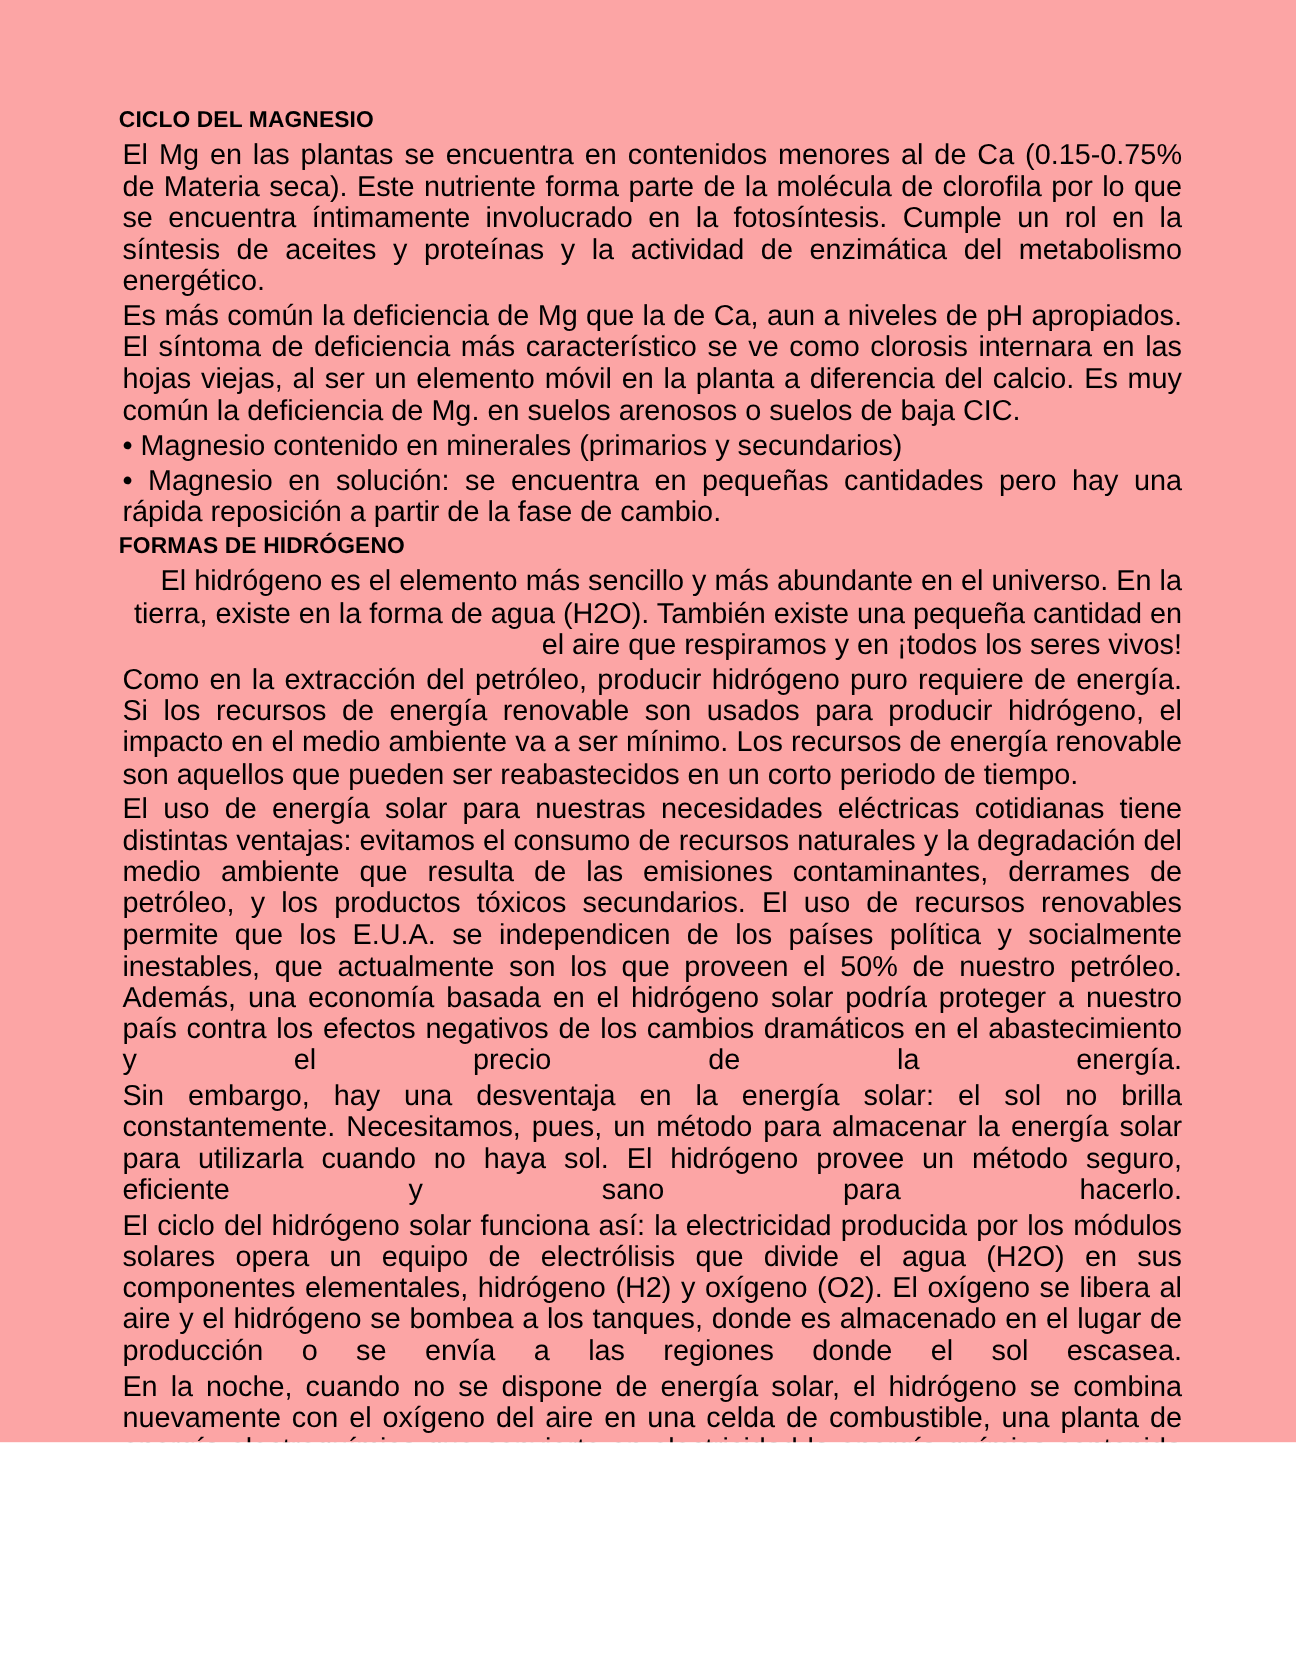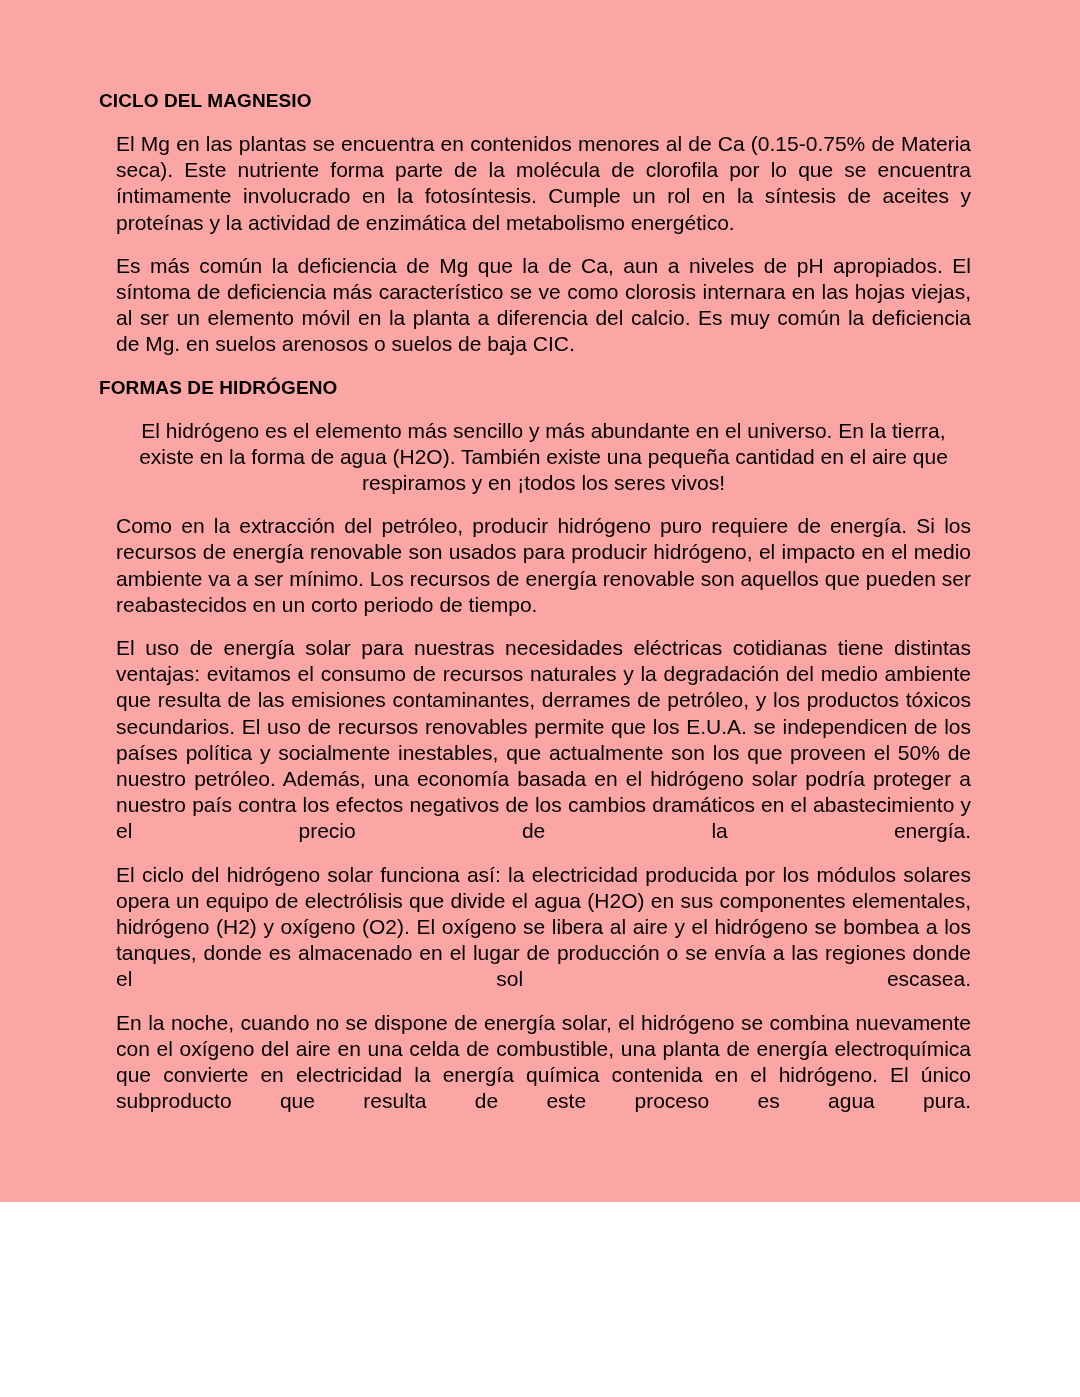--- a/index.html
+++ b/index.html
@@ -28,36 +28,36 @@
   }
   h1.section-heading {
     font-size: 19px;
     font-weight: bold;
     line-height: 26px;
     margin: 0;
     letter-spacing: 0.1px;
     text-align: left;
   }
   p.body-par {
-    font-size: 21px;
+    font-size: 24px;
     line-height: 26.2px;
-    margin: 17px;
+    margin: 3px;
     text-align: justify;
     -webkit-hyphens: none;
     hyphens: none;
     word-spacing: normal;
   }
   
   p.justify-last {
     text-align: justify;
     text-align-last: justify;
   }
   
   p.ragged {
-    text-align: center;
+    text-align: right;
   }
   p.bullet-block {
     text-align: justify;
     text-align-last: left;
   }
   .gap-par  { margin-top: 26px; }
   .gap-head { margin-top: 55px; }
   .gap-head-first { margin-top: 0; }
   .gap-after-head { margin-top: 29px; }
 
@@ -78,32 +78,35 @@
 <div class="page">
   <div class="content">
 
     <h1 class="section-heading gap-head-first">CICLO DEL MAGNESIO</h1>
 
     <p class="body-par gap-after-head">El Mg en las plantas se encuentra en contenidos menores al de Ca (0.15-0.75% de Materia seca). Este nutriente forma parte de la molécula de clorofila por lo que se encuentra íntimamente involucrado en la fotosíntesis. Cumple un rol en la síntesis de aceites y proteínas y la actividad de enzimática del metabolismo energético.</p>
 
     <p class="body-par gap-par">Es más común la deficiencia de Mg que la de Ca, aun a niveles de pH apropiados. El síntoma de deficiencia más característico se ve como clorosis internara en las hojas viejas, al ser un elemento móvil en la planta a diferencia del calcio. Es muy común la deficiencia de Mg. en suelos arenosos o suelos de baja CIC.</p>
 
 
+    <p class="body-par bullet-block">• Magnesio contenido en minerales (primarios y secundarios)</p>
 
 
+    <p class="body-par bullet-block">• Magnesio en solución: se encuentra en pequeñas cantidades pero hay una rápida reposición a partir de la fase de cambio.</p>
 
     <h1 class="section-heading gap-head">FORMAS DE HIDRÓGENO</h1>
 
     <p class="body-par ragged gap-after-head">El hidrógeno es el elemento más sencillo y más abundante en el universo. En la tierra, existe en la forma de agua (H2O). También existe una pequeña cantidad en el aire que respiramos y en ¡todos los seres vivos!</p>
 
 
     <p class="body-par gap-par">Como en la extracción del petróleo, producir hidrógeno puro requiere de energía. Si los recursos de energía renovable son usados para producir hidrógeno, el impacto en el medio ambiente va a ser mínimo. Los recursos de energía renovable son aquellos que pueden ser reabastecidos en un corto periodo de tiempo.</p>
 
     <p class="body-par justify-last gap-par">El uso de energía solar para nuestras necesidades eléctricas cotidianas tiene distintas ventajas: evitamos el consumo de recursos naturales y la degradación del medio ambiente que resulta de las emisiones contaminantes, derrames de petróleo, y los productos tóxicos secundarios. El uso de recursos renovables permite que los E.U.A. se independicen de los países política y socialmente inestables, que actualmente son los que proveen el 50% de nuestro petróleo. Además, una economía basada en el hidrógeno solar podría proteger a nuestro país contra los efectos negativos de los cambios dramáticos en el abastecimiento y el precio de la energía.</p>
 
+    <p class="body-par justify-last gap-par">Sin embargo, hay una desventaja en la energía solar: el sol no brilla constantemente. Necesitamos, pues, un método para almacenar la energía solar para utilizarla cuando no haya sol. El hidrógeno provee un método seguro, eficiente y sano para hacerlo.</p>
 
     <p class="body-par justify-last gap-par">El ciclo del hidrógeno solar funciona así: la electricidad producida por los módulos solares opera un equipo de electrólisis que divide el agua (H2O) en sus componentes elementales, hidrógeno (H2) y oxígeno (O2). El oxígeno se libera al aire y el hidrógeno se bombea a los tanques, donde es almacenado en el lugar de producción o se envía a las regiones donde el sol escasea.</p>
 
     <p class="body-par justify-last gap-par">En la noche, cuando no se dispone de energía solar, el hidrógeno se combina nuevamente con el oxígeno del aire en una celda de combustible, una planta de energía electroquímica que convierte en electricidad la energía química contenida en el hidrógeno. El único subproducto que resulta de este proceso es agua pura.</p>
 
   </div>
 
   <div class="page-number">9</div>
 </div>
 

